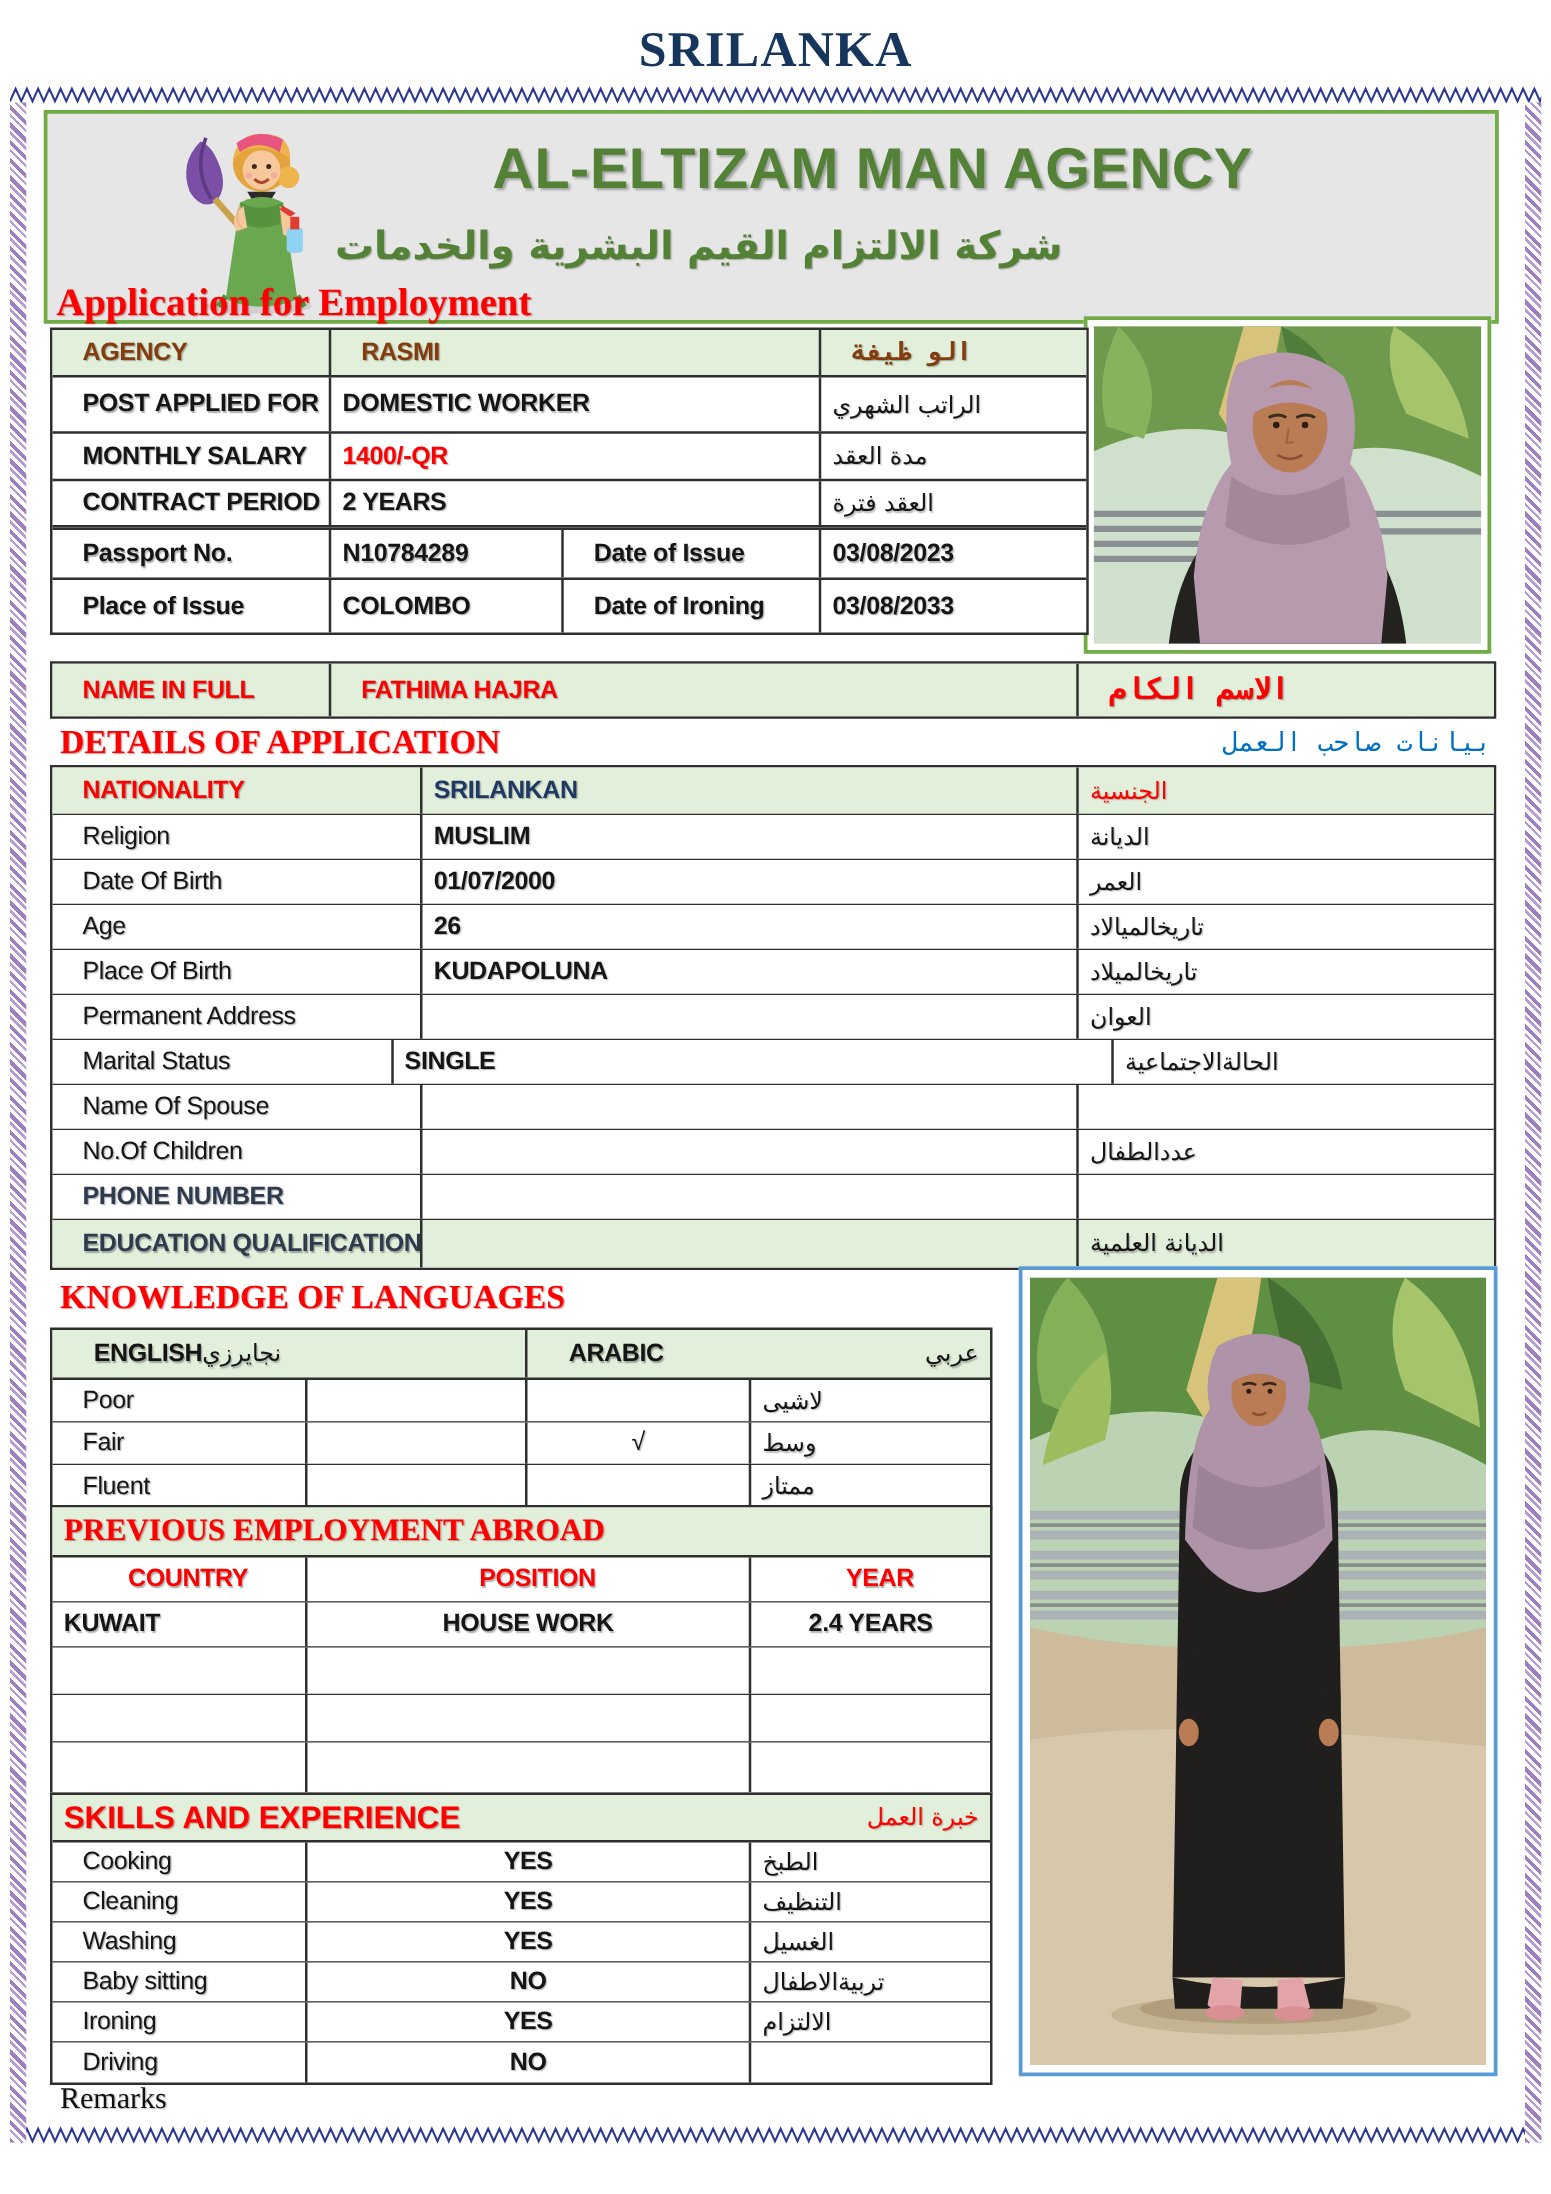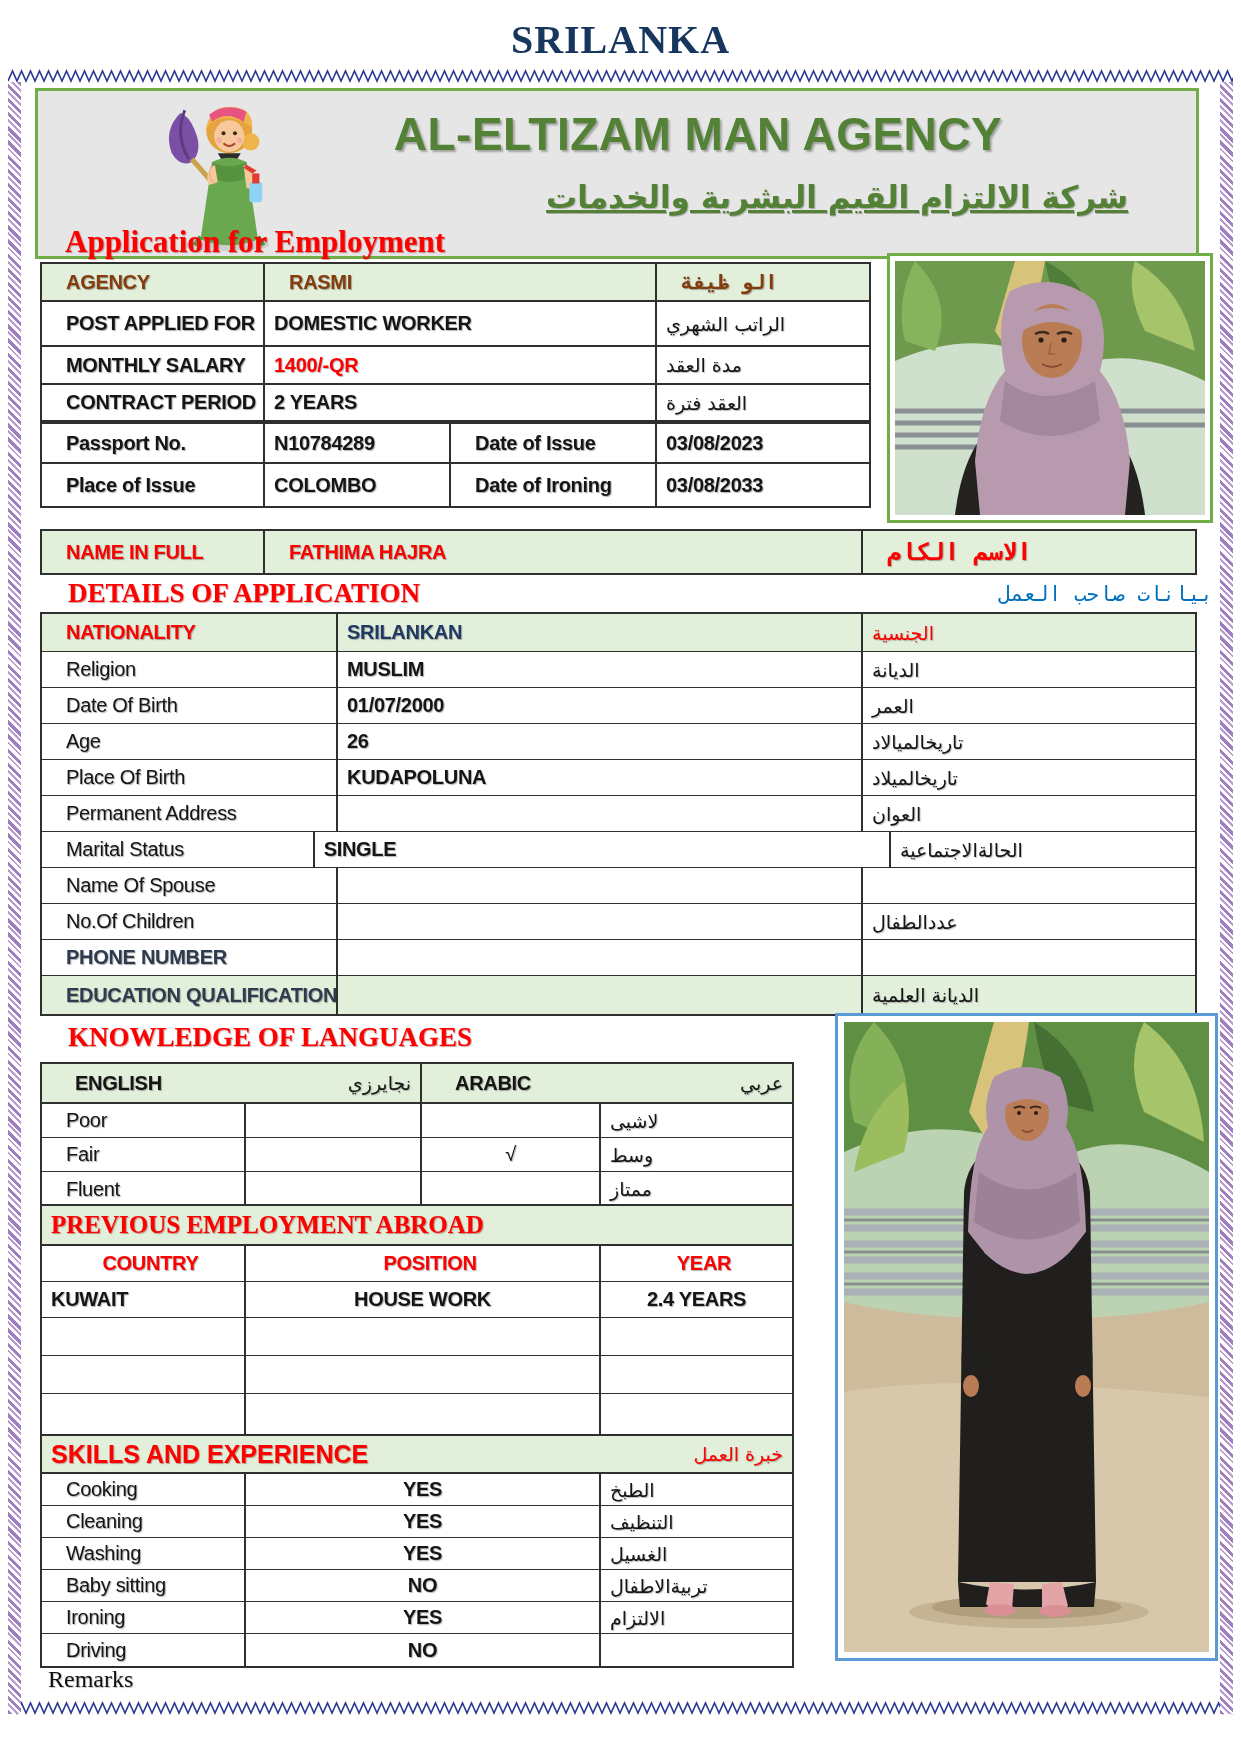--- a/index.html
+++ b/index.html
@@ -1,37 +1,37 @@
 <!DOCTYPE html>
 <html><head>
 <meta charset="utf-8">
 <style>
   html,body{margin:0;padding:0;background:#fff;}
   #page{position:relative;width:1241px;height:1755px;background:#fff;overflow:hidden;
         font-family:"Liberation Sans",sans-serif;}
-  .abs{position:absolute;box-sizing:border-box;margin-left:20px;}
+  .abs{position:absolute;box-sizing:border-box;}
 
   
   .rope{position:absolute;width:13px;background:
         repeating-linear-gradient(45deg,#9f7fc0 0 3px,#ffffff 3px 6px,#b79bd2 6px 8px,#ffffff 8px 10px);}
   .zig{position:absolute;left:8px;width:1225px;height:16px;}
 
   
   .country{position:absolute;top:16px;left:0;width:100%;text-align:center;
            font:700 40px "Liberation Serif",serif;color:#17365d;letter-spacing:1px;}
 
   
   .hdrbox{position:absolute;left:35px;top:88px;width:1158px;height:165px;
           background:#e7e6e6;border:3px solid #70ad47;}
   .company{position:absolute;left:230px;top:16px;width:860px;text-align:center;
            font:700 46px "Liberation Sans",sans-serif;color:#538135;
            text-shadow:2px 2px 2px rgba(80,80,80,.45);letter-spacing:.5px;}
-  .company-ar{position:absolute;left:230px;top:88px;width:860px;text-align:right;
+  .company-ar{position:absolute;left:230px;top:88px;width:860px;text-align:left;
            font:700 31px "DejaVu Sans",sans-serif;color:#538135;direction:rtl;
-           text-shadow:1px 1px 1px rgba(80,80,80,.4);text-decoration:underline;}
+           text-shadow:1px 1px 1px rgba(80,80,80,.4);}
 
   
   .sec-title{font:700 28px "Liberation Serif",serif;color:#ff0000;
              text-shadow:1px 1px 1px rgba(130,0,0,.4);white-space:nowrap;}
   .sec-title-sans{font:700 25px "Liberation Sans",sans-serif;color:#ff0000;
              text-shadow:1px 1px 1px rgba(130,0,0,.4);white-space:nowrap;}
 
   
   .tbl{position:absolute;border:2px solid #2f2f2f;background:#fff;}
   .trow{display:flex;border-bottom:2px solid #2f2f2f;box-sizing:border-box;align-items:stretch;}
@@ -295,21 +295,21 @@
       <path d="M198 562 L198 586 Q214 592 224 584 L218 560Z" fill="#e3a4a8"></path>
       <ellipse cx="156" cy="588" rx="16" ry="6" fill="#d98f94"></ellipse>
       <ellipse cx="211" cy="589" rx="16" ry="6" fill="#d98f94"></ellipse>
     </svg>
   </div>
 
   <div class="abs sec-title" style="left:48px;top:1022px;font-size:27px">KNOWLEDGE OF LANGUAGES</div>
 
   <div class="tbl" style="left:40px;top:1062px;width:750px">
     <div class="trow green" style="height:40px">
-      <div class="tc" style="width:380px;justify-content:space-between">
+      <div class="tc" style="width:380px;">
         <span class="lbl">ENGLISH</span>
         <span class="arcell">نجايرزي</span>
       </div>
       <div class="tc" style="width:370px;justify-content:space-between">
         <span class="lbl">ARABIC</span>
         <span class="arcell">عربي</span>
       </div>
     </div>
     <div class="trow thin" style="height:34px">
       <div class="tc lbl soft" style="width:204px">Poor</div>

